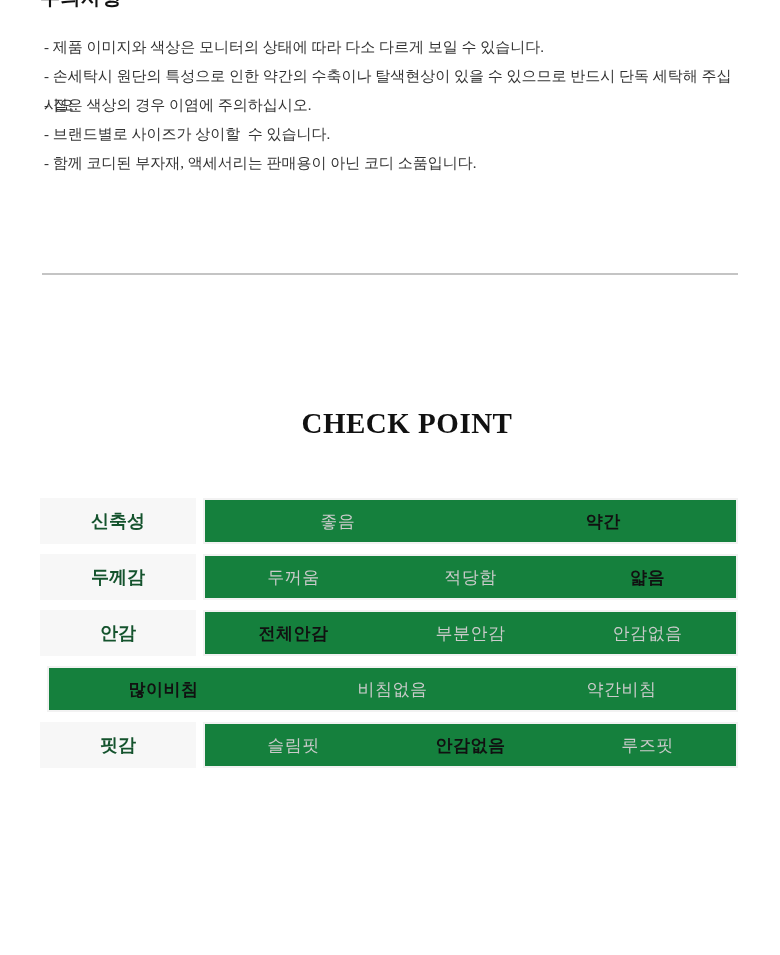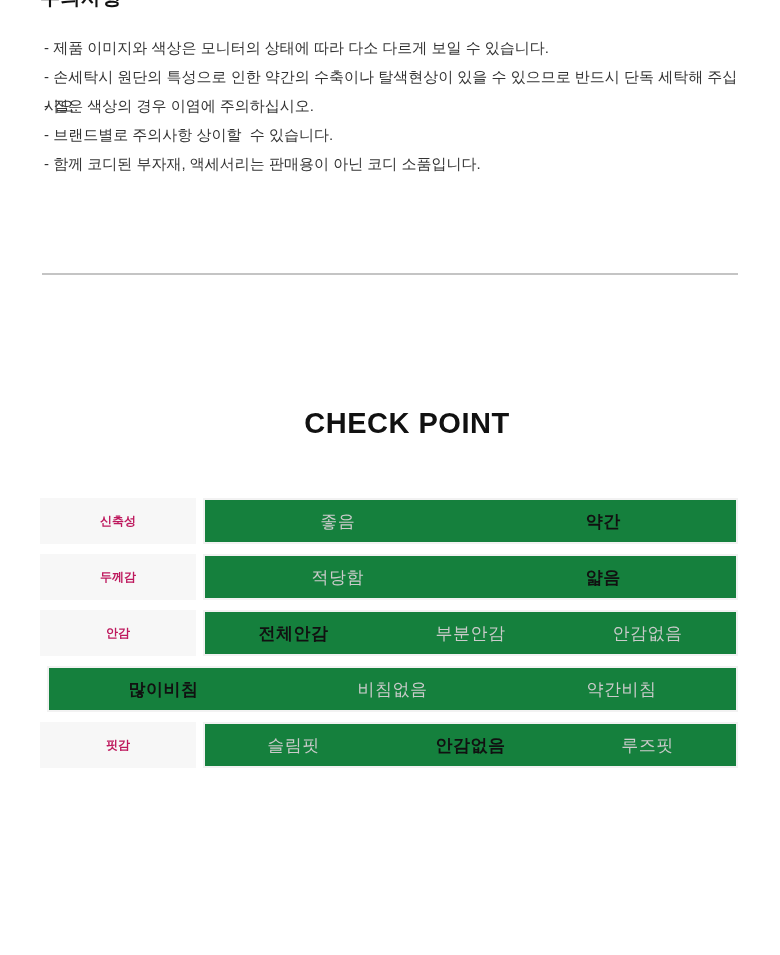--- a/index.html
+++ b/index.html
@@ -7,20 +7,21 @@
     padding: 0;
     background: #ffffff;
     font-family: "Liberation Sans", "DejaVu Sans", sans-serif;
   }
   .canvas {
     position: relative;
     width: 780px;
     height: 941px;
     overflow: hidden;
     background: #ffffff;
+    font-family: Liberation Serif, serif;
   }
   
   .cutoff-heading {
     position: absolute;
     left: 40px;
     top: -15px;
     margin: 0;
     font-size: 20px;
     line-height: 24px;
     font-weight: 700;
@@ -71,23 +72,23 @@
     height: 46px;
     margin-bottom: 10px;
   }
   .row-label {
     width: 156px;
     flex: 0 0 156px;
     background: var(--label-bg, #f7f7f7);
     display: flex;
     align-items: center;
     justify-content: center;
-    font-size: 12px;
+    font-size: 18px;
     font-weight: 700;
-    color: #be185d;
+    color: #14532d;
   }
   .row-options {
     flex: 1;
     margin-left: 7px;
     border: 2px solid var(--table-border, #f2f2f2);
     box-sizing: border-box;
     display: flex;
     align-items: center;
     background: #15803d;
   }
@@ -102,37 +103,38 @@
     color: var(--selected-option, #111111);
     font-weight: 700;
   }
 </style>
 </head>
 <body>
 
 <div class="canvas">
   <h2 class="cutoff-heading">주의사항</h2>
 
-  <div class="notices" id="notices"><div class="notice-line">- 제품 이미지와 색상은 모니터의 상태에 따라 다소 다르게 보일 수 있습니다.</div><div class="notice-line">- 손세탁시 원단의 특성으로 인한 약간의 수축이나 탈색현상이 있을 수 있으므로 반드시 단독 세탁해 주십시오.</div><div class="notice-line">- 짙은 색상의 경우 이염에 주의하십시오.</div><div class="notice-line">- 브랜드별로 주의사항 상이할  수 있습니다.</div><div class="notice-line">- 함께 코디된 부자재, 액세서리는 판매용이 아닌 코디 소품입니다.</div></div>
+  <div class="notices" id="notices"><div class="notice-line">- 제품 이미지와 색상은 모니터의 상태에 따라 다소 다르게 보일 수 있습니다.</div><div class="notice-line">- 손세탁시 원단의 특성으로 인한 약간의 수축이나 탈색현상이 있을 수 있으므로 반드시 단독 세탁해 주십시오.</div><div class="notice-line">- 짙은 색상의 경우 이염에 주의하십시오.</div><div class="notice-line">- 브랜드별로 사이즈가 상이할  수 있습니다.</div><div class="notice-line">- 함께 코디된 부자재, 액세서리는 판매용이 아닌 코디 소품입니다.</div></div>
 
   <div class="divider"></div>
 
   <h1 class="check-title">CHECK POINT</h1>
 
   <div class="check-table" id="check-table">
       <div class="check-row">
         <div class="row-label">신축성</div>
         <div class="row-options">
           <div class="option">좋음</div>
           <div class="option selected">약간</div>
         </div>
       </div>
       <div class="check-row">
         <div class="row-label">두께감</div>
         <div class="row-options">
+          <div class="option">두꺼움</div>
           <div class="option">적당함</div>
           <div class="option selected">얇음</div>
         </div>
       </div>
       <div class="check-row">
         <div class="row-label">안감</div>
         <div class="row-options">
           <div class="option selected">전체안감</div>
           <div class="option">부분안감</div>
           <div class="option">안감없음</div>

